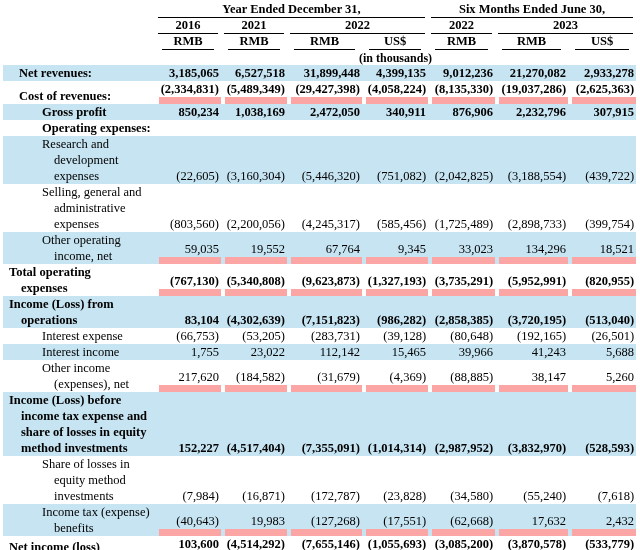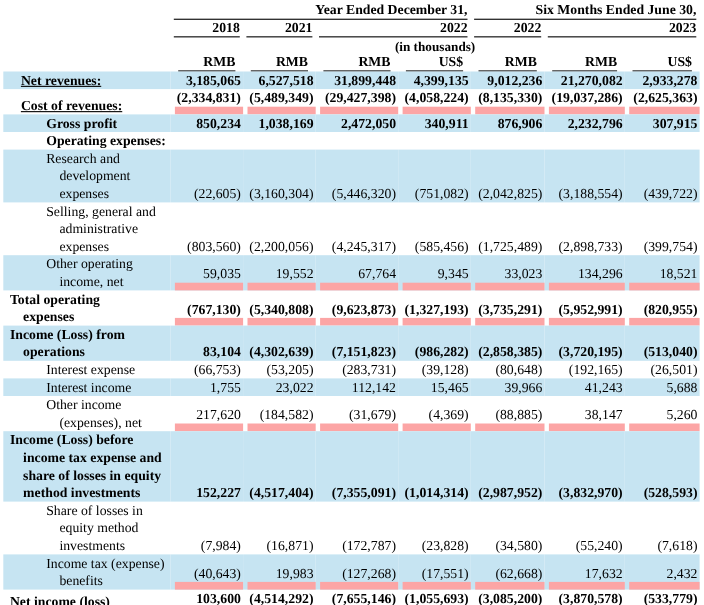--- a/index.html
+++ b/index.html
@@ -21,21 +21,21 @@
     padding: 0;
     vertical-align: bottom;
     font-size: 12.5px;
     line-height: 16px;
   }
 
   
   thead th { font-weight: bold; line-height: 13px; vertical-align: bottom; }
   .hline {
     display: block;
-    text-align: right;
+    text-align: center;
     border-bottom: 1px solid #000;
     padding: 1px 0 1px 0;
     white-space: nowrap;
   }
   .group-line    { margin: 0 3px; }
   .year-line     { margin: 0 3px; }
   .currency-line { margin: 0 7px; }
   .units-note {
     text-align: center;
     font-weight: bold;
@@ -47,21 +47,21 @@
   
   tr.shaded { background: #c6e4f2; }
   tr.bold   { font-weight: bold; }
 
   td.lbl {
     text-align: left;
     white-space: pre;
     text-indent: -12px;
   }
   td.lbl.ind0 { padding-left: 18px; margin-top: 31px; }  
-  td.lbl.ind1 { padding-left: 28px; text-decoration: underline; }  
+  td.lbl.ind1 { padding-left: 28px; }  
   td.lbl.ind2 { padding-left: 51px; }  
 
   td.num { text-align: right; }
   td.num .val {
     display: block;
     white-space: nowrap;
     padding: 0 2px 0 0;
     margin-left: 4px;
   }
   tr.rule-single td.num .val { border-bottom: 7px solid #fca5a5; }
@@ -88,63 +88,63 @@
         <th colspan="4">
           <span class="hline group-line">Year Ended December 31,</span>
         </th>
         <th colspan="3">
           <span class="hline group-line">Six Months Ended June 30,</span>
         </th>
       </tr>
       <tr>
         <th></th>
         <th>
-            <span class="hline year-line">2018</span>
+            <span class="hline year-line">2016</span>
           </th>
         <th>
             <span class="hline year-line">2021</span>
           </th>
         <th colspan="2">
             <span class="hline year-line">2022</span>
           </th>
         <th>
             <span class="hline year-line">2022</span>
           </th>
         <th colspan="2">
             <span class="hline year-line">2023</span>
+          </th>
+      </tr>
+      <tr>
+        <th></th>
+        <th>
+            <span class="hline currency-line">RMB</span>
+          </th>
+        <th>
+            <span class="hline currency-line">RMB</span>
+          </th>
+        <th>
+            <span class="hline currency-line">RMB</span>
+          </th>
+        <th>
+            <span class="hline currency-line">US$</span>
+          </th>
+        <th>
+            <span class="hline currency-line">RMB</span>
+          </th>
+        <th>
+            <span class="hline currency-line">RMB</span>
+          </th>
+        <th>
+            <span class="hline currency-line">US$</span>
           </th>
       </tr>
       <tr>
         <td></td>
         <td colspan="7" class="units-note">(in thousands)</td>
       </tr>
-      <tr>
-        <th></th>
-        <th>
-            <span class="hline currency-line">RMB</span>
-          </th>
-        <th>
-            <span class="hline currency-line">RMB</span>
-          </th>
-        <th>
-            <span class="hline currency-line">RMB</span>
-          </th>
-        <th>
-            <span class="hline currency-line">US$</span>
-          </th>
-        <th>
-            <span class="hline currency-line">RMB</span>
-          </th>
-        <th>
-            <span class="hline currency-line">RMB</span>
-          </th>
-        <th>
-            <span class="hline currency-line">US$</span>
-          </th>
-      </tr>
     </thead>
     <tbody>
         <tr class="shaded bold">
           <td class="lbl ind1">Net revenues:</td>
           <td class="num">
             <span class="val">3,185,065</span>
           </td>
           <td class="num">
             <span class="val">6,527,518</span>
           </td>

